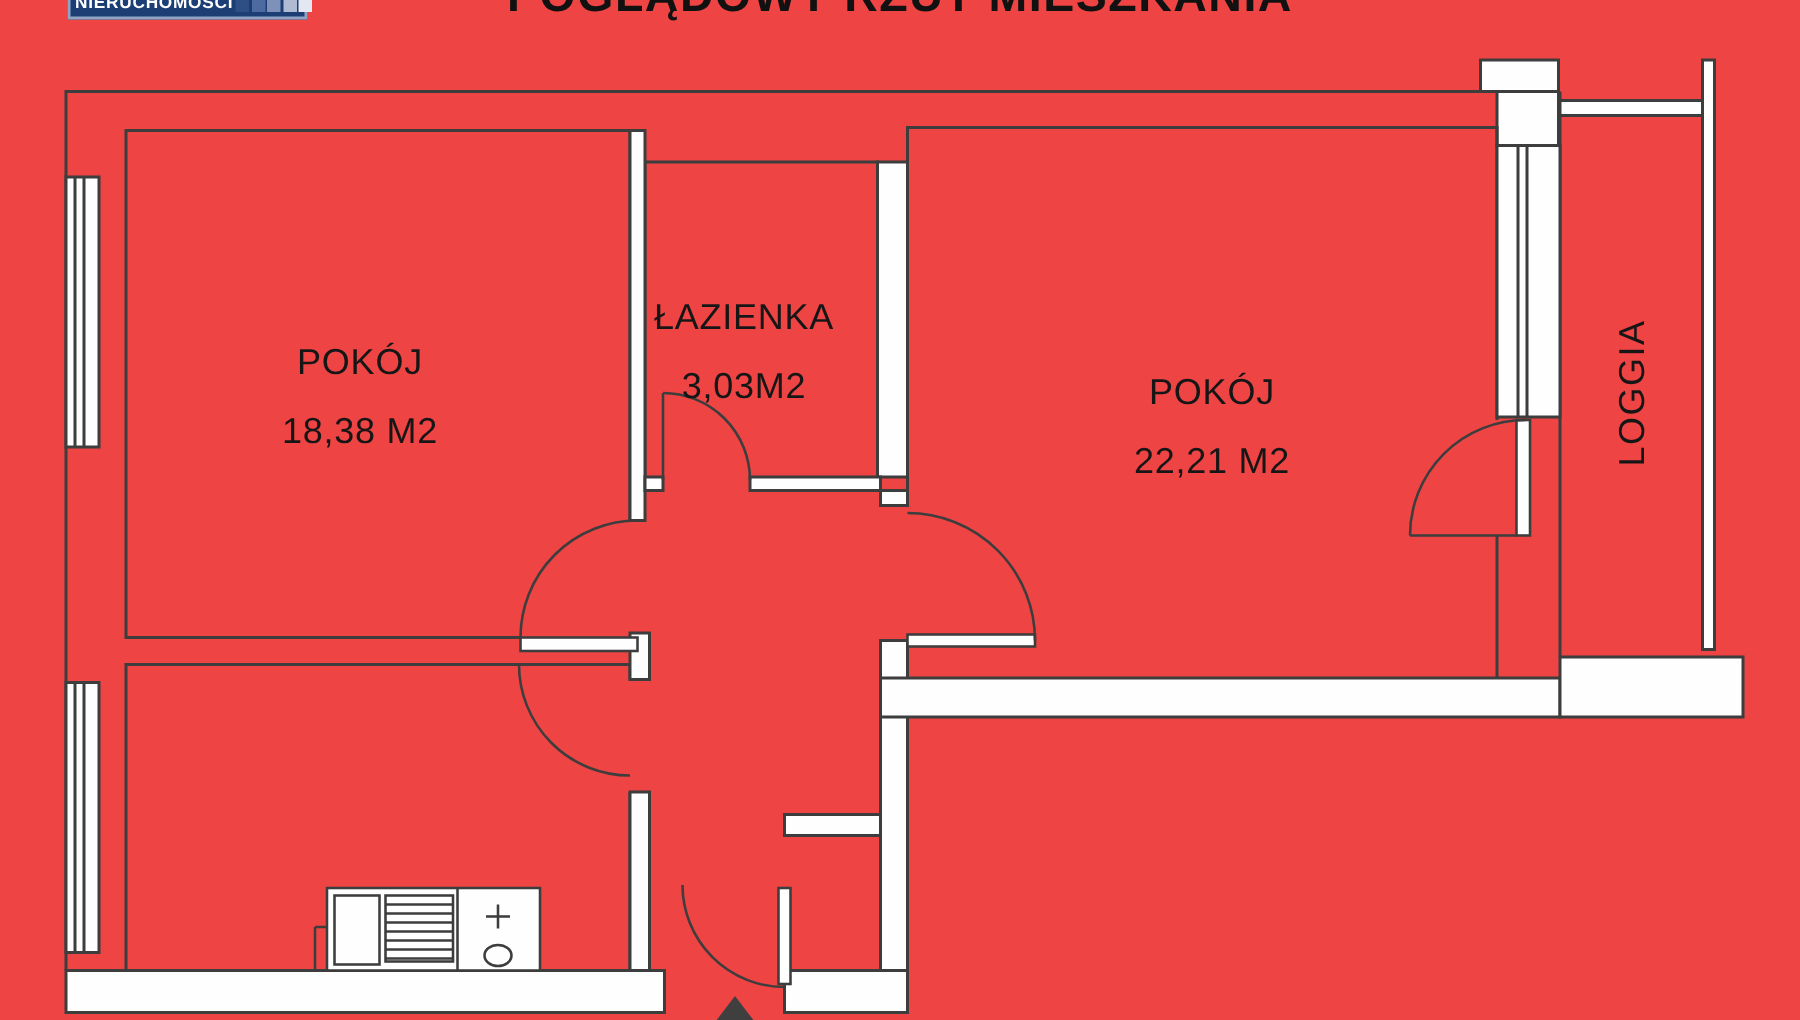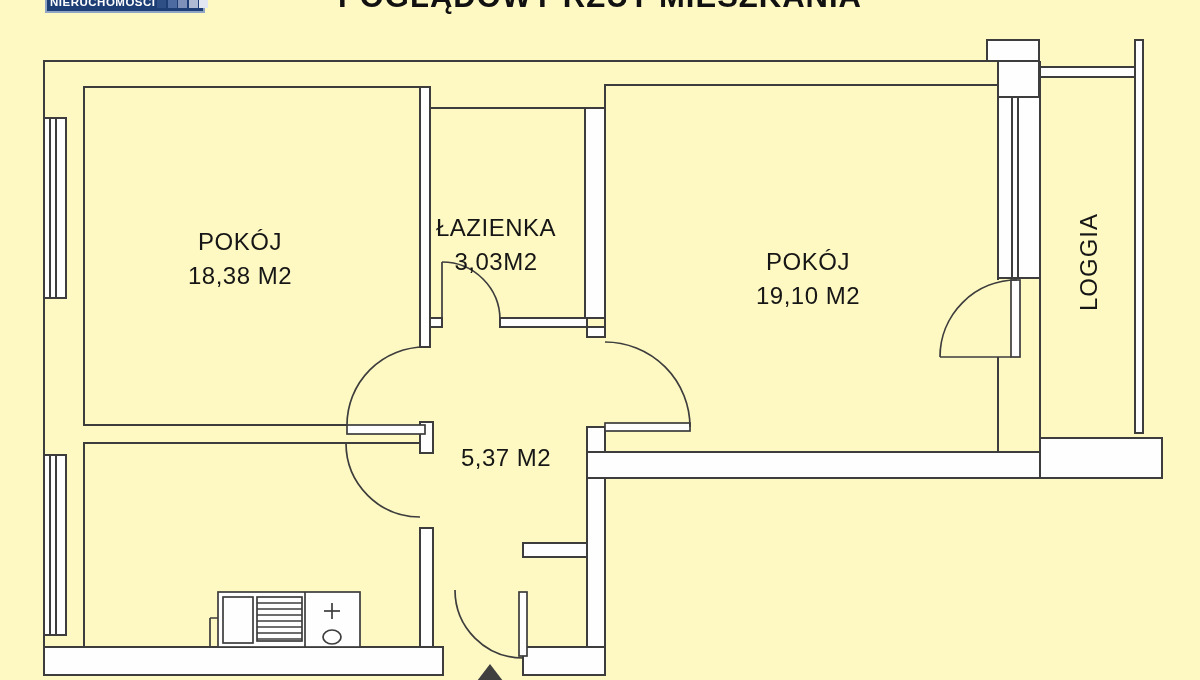--- a/index.html
+++ b/index.html
@@ -1,35 +1,35 @@
 <!DOCTYPE html>
 <html><head>
 <meta charset="utf-8">
 <style>
   html,body{margin:0;padding:0;background:#ffffff;}
   body{width:1200px;height:680px;overflow:hidden;position:relative;
        font-family:"Liberation Sans", sans-serif;}
-  .stage{position:absolute;inset:0;background:#fef9c3;}
+  .stage{position:absolute;inset:0;background:#ef4444;}
   svg{position:absolute;left:0;top:0;}
 
   
   .title{position:absolute;top:-20px;left:0;width:1200px;text-align:center;
          font-size:31px;font-weight:bold;letter-spacing:1px;color:#111;
          line-height:34px;white-space:nowrap;}
   .logo{position:absolute;left:45px;top:-9px;width:160px;height:22px;
         background:#1c3e74;border:2px solid #90a4c5;display:flex;
         align-items:center;box-sizing:border-box;padding:0 3px;}
   .logo-text{color:#ffffff;font-size:11.5px;font-weight:bold;letter-spacing:.5px;
              white-space:nowrap;flex:0 0 auto;}
   .logo-sq{width:9px;height:12px;margin-left:1.5px;flex:0 0 auto;}
 
   
   .lbl{position:absolute;color:#161616;font-size:24px;letter-spacing:.5px;
        transform:translateX(-50%);white-space:nowrap;text-align:center;}
-  .lbl .area{display:block;margin-top:6px;}
+  .lbl .area{display:block;margin-top:18px;}
   .lbl-v{position:absolute;color:#161616;font-size:24px;letter-spacing:1px;
          transform:translate(-50%,-50%) rotate(-90deg);white-space:nowrap;}
 </style>
 </head>
 <body>
 
 <div class="stage">
 
   <svg width="1200" height="680" viewBox="0 0 1200 680">
     <g stroke="#3d3d3d" stroke-width="2" fill="none">
@@ -155,30 +155,29 @@
     <span class="logo-sq" style="background:#7e91b8"></span>
     <span class="logo-sq" style="background:#aebbd3"></span>
     <span class="logo-sq" style="background:#e2e7f2"></span>
   </div>
 
   <div class="lbl" style="left:240px;top:228px">
     <span>POKÓJ</span>
     <span class="area">18,38 M2</span>
   </div>
 
-  <div class="lbl" style="left:496px;top:214px">
+  <div class="lbl" style="left:496px;top:198px">
     <span>ŁAZIENKA</span>
     <span class="area">3,03M2</span>
   </div>
 
   <div class="lbl" style="left:808px;top:248px">
     <span>POKÓJ</span>
-    <span class="area">19,10 M2</span>
+    <span class="area">22,21 M2</span>
   </div>
 
   <div class="lbl" style="left:506px;top:438px">
-    <span class="area">5,37 M2</span>
   </div>
 
 
   <div class="lbl-v" style="left:1089px;top:262px">LOGGIA</div>
 
 </div>
 
 </body></html>

